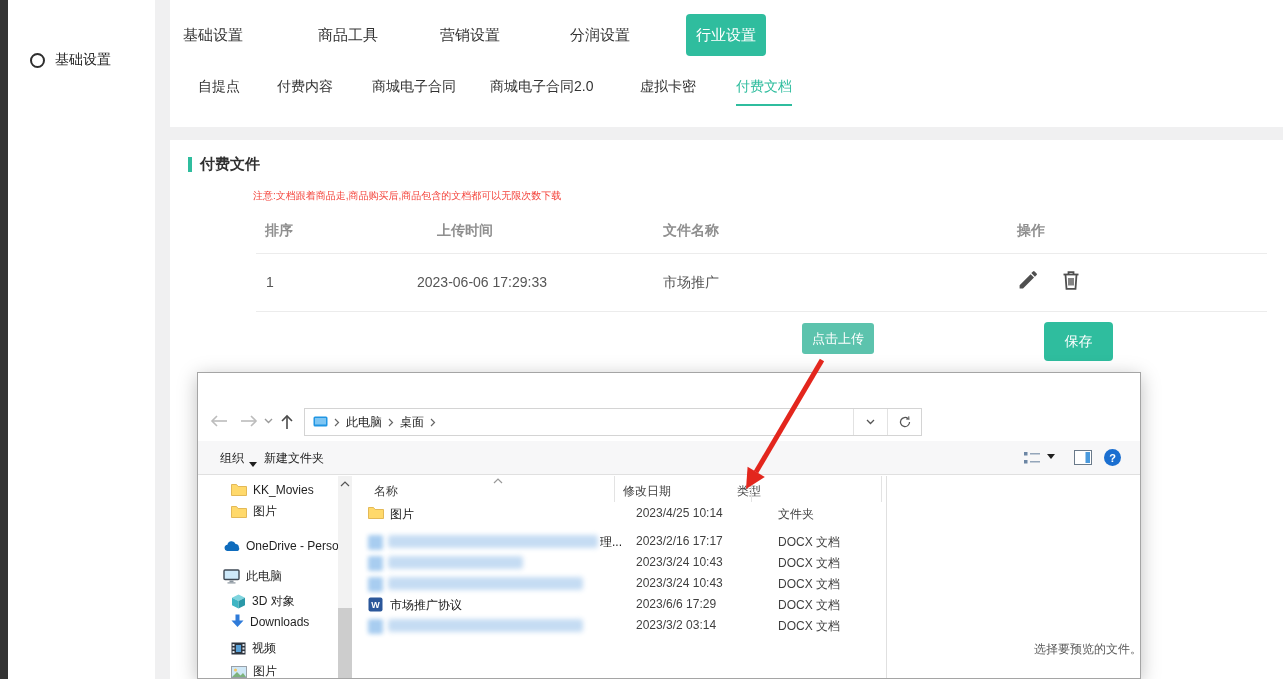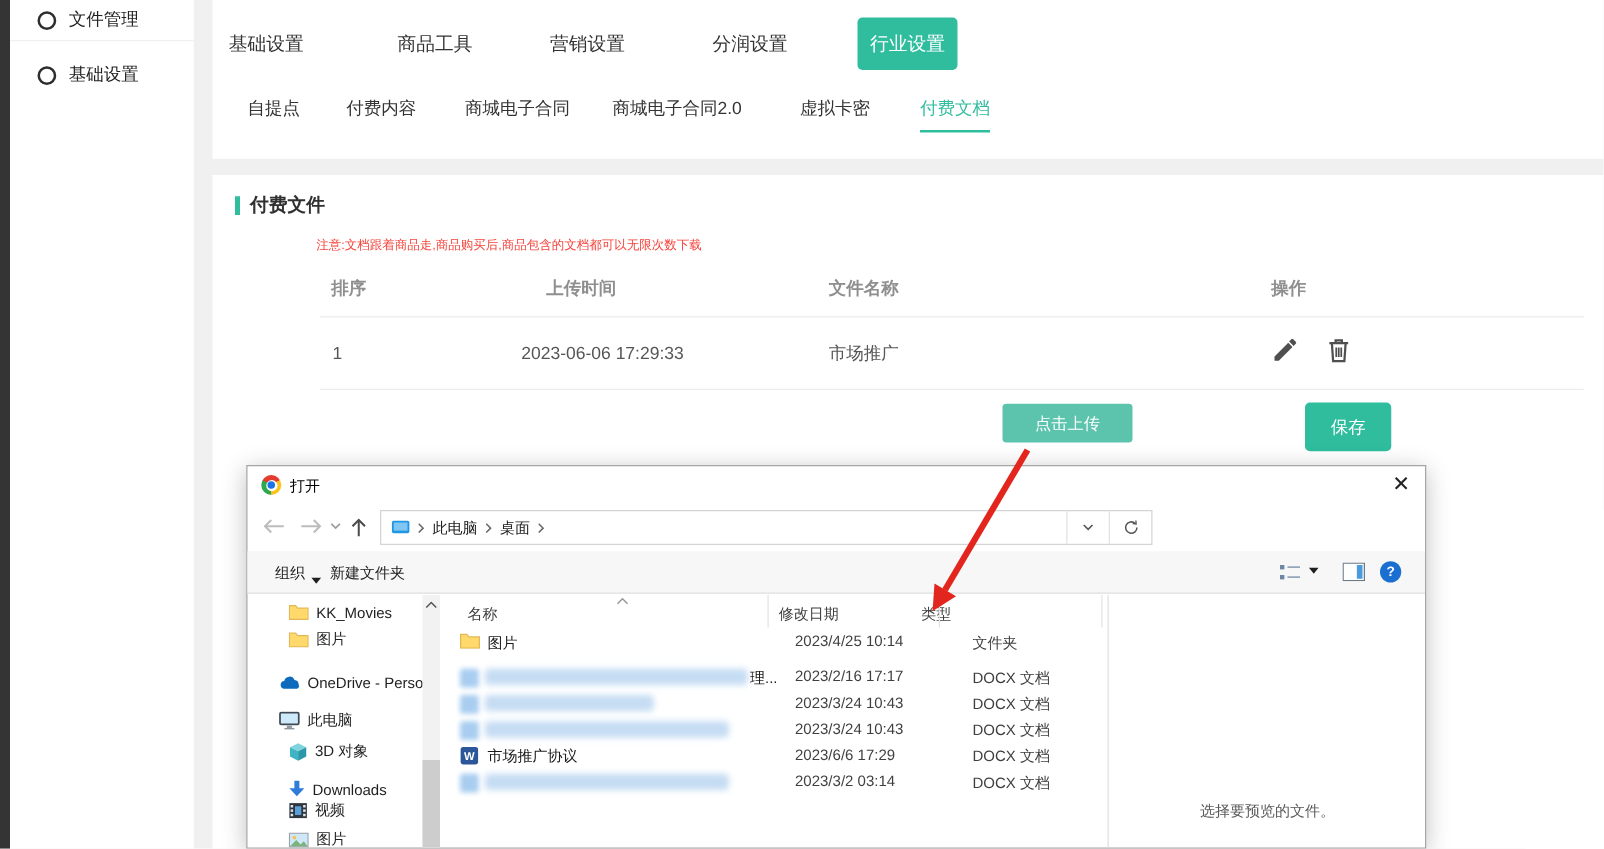--- a/index.html
+++ b/index.html
@@ -33,21 +33,21 @@
   .notice{position:absolute;left:83px;top:49px;font-size:10px;color:#f4443c;}
 
   .th{position:absolute;top:82px;font-size:14px;font-weight:600;color:#8f8f8f;}
   .hline{position:absolute;left:86px;right:16px;height:1px;background:#ececec;}
   .td{position:absolute;top:134px;font-size:14px;color:#565656;}
   .act-icon{position:absolute;top:128px;width:24px;height:24px;cursor:pointer;}
 
   .inp{position:absolute;top:182px;height:38px;width:240px;border:1px solid #dcdfe6;border-radius:4px;
     padding:0 14px;font-size:14px;color:#333;outline:none;box-sizing:border-box;}
   .inp::placeholder{color:#bfc4cc;}
-  .btn-upload{position:absolute;left:632px;top:183px;width:104px;height:31px;background:#5cc3ad;color:#fff;
+  .btn-upload{position:absolute;left:632px;top:183px;width:72px;height:31px;background:#5cc3ad;color:#fff;
     border:none;border-radius:3px;font-size:13px;cursor:pointer;}
   .btn-save{position:absolute;left:874px;top:182px;width:69px;height:39px;background:#2fbd9e;color:#fff;
     border:none;border-radius:4px;font-size:14px;cursor:pointer;}
 
   
   .dialog{position:absolute;left:197px;top:372px;width:944px;height:307px;background:#fff;
     border:1px solid #a5a5a5;box-shadow:0 4px 18px rgba(0,0,0,.25);z-index:10;font-size:12px;box-sizing:border-box;}
   .dlg-title{position:absolute;left:0;top:0;width:100%;height:30px;}
   .dlg-title .t{position:absolute;left:34px;top:8px;font-size:12px;color:#000;}
   .chrome{position:absolute;left:11px;top:7px;width:16px;height:16px;border-radius:50%;
@@ -81,36 +81,32 @@
   .tree-thumb{position:absolute;left:0;top:132px;bottom:0;width:14px;background:#cdcdcd;}
   .col-sep{position:absolute;top:103px;width:1px;height:26px;background:#e3e3e3;}
   .frow{position:absolute;height:20px;cursor:pointer;}
   .fdate{position:absolute;left:438px;top:2px;color:#3f3f3f;}
   .ftype{position:absolute;left:580px;top:2px;color:#3f3f3f;}
   .fname{position:absolute;left:192px;top:2px;color:#1a1a1a;}
   .ficon{position:absolute;left:170px;top:2px;}
   .blurbar{position:absolute;top:3px;height:13px;border-radius:3px;background:#c5dcf3;filter:blur(2.5px);}
   .bluricon{position:absolute;left:170px;top:3px;width:15px;height:15px;background:#a8cdf0;filter:blur(2px);border-radius:2px;}
   .preview-sep{position:absolute;left:688px;top:103px;bottom:0;width:1px;background:#e0e0e0;}
-  .preview-txt{position:absolute;left:688px;width:256px;top:268px;text-align:center;color:#5a5a5a;}
+  .preview-txt{position:absolute;left:688px;width:256px;top:268px;text-align:right;color:#5a5a5a;}
 
   .arrow-svg{position:absolute;left:0;top:0;width:1283px;height:679px;pointer-events:none;z-index:20;}
   svg{display:block;}
 </style>
 </head>
 <body>
 
 <div class="page">
   <div class="left-strip"></div>
 
   <aside class="sidebar">
-    <div class="side-item first">
-      <span class="ring"></span>
-      <span>文件管理</span>
-    </div>
     <div class="side-item second">
       <span class="ring"></span>
       <span>基础设置</span>
     </div>
   </aside>
 
   <div class="tabs-card">
     <span class="ptab" style="left:13px">基础设置</span>
     <span class="ptab" style="left:148px">商品工具</span>
     <span class="ptab" style="left:270px">营销设置</span>
@@ -152,25 +148,20 @@
           <path d="M10 10v7.5M12 10v7.5M14 10v7.5" stroke-width="1.4"></path>
         </svg>
     </span>
     <div class="hline" style="top:171px"></div>
 
     <button class="btn-upload">点击上传</button>
     <button class="btn-save">保存</button>
   </div>
 
   <div class="dialog">
-    <div class="dlg-title">
-      <span class="chrome"></span>
-      <span class="t">打开</span>
-      <span class="dlg-close">✕</span>
-    </div>
 
     <div class="navbar">
       <span class="nav-ic" style="left:12px">
         <svg width="18" height="14" viewBox="0 0 18 14" fill="none" stroke="#bcbcbc" stroke-width="1.6">
             <path d="M17 7H2"></path>
             <path d="M7 2L2 7l5 5"></path>
           </svg>
       </span>
       <span class="nav-ic" style="left:42px">
         <svg width="18" height="14" viewBox="0 0 18 14" fill="none" stroke="#bcbcbc" stroke-width="1.6">
@@ -287,21 +278,21 @@
       <span>此电脑</span>
     </div>
     <div class="tree-item" style="left:33px;top:220px">
       <svg width="15" height="15" viewBox="0 0 15 15">
           <path d="M7.5 0.5L14 3.8 7.5 7 1 3.8z" fill="#7fd4de"></path>
           <path d="M1 3.8L7.5 7v7.5L1 11.2z" fill="#3fb5c4"></path>
           <path d="M14 3.8L7.5 7v7.5L14 11.2z" fill="#2a98a8"></path>
         </svg>
       <span>3D 对象</span>
     </div>
-    <div class="tree-item" style="left:33px;top:250px">
+    <div class="tree-item" style="left:33px;top:240px">
       <svg width="13" height="15" viewBox="0 0 13 15">
           <path d="M4.5 0.5h4v6h4L6.5 13 0.5 6.5h4z" fill="#2f7bd9"></path>
         </svg>
       <span>Downloads</span>
     </div>
     <div class="tree-item" style="left:33px;top:267px">
       <svg width="15" height="13" viewBox="0 0 15 13">
           <rect x="0.5" y="0.5" width="14" height="12" fill="#2f3640"></rect>
           <rect x="1.5" y="2" width="2" height="2" fill="#dfe4ea"></rect>
           <rect x="1.5" y="5.5" width="2" height="2" fill="#dfe4ea"></rect>

